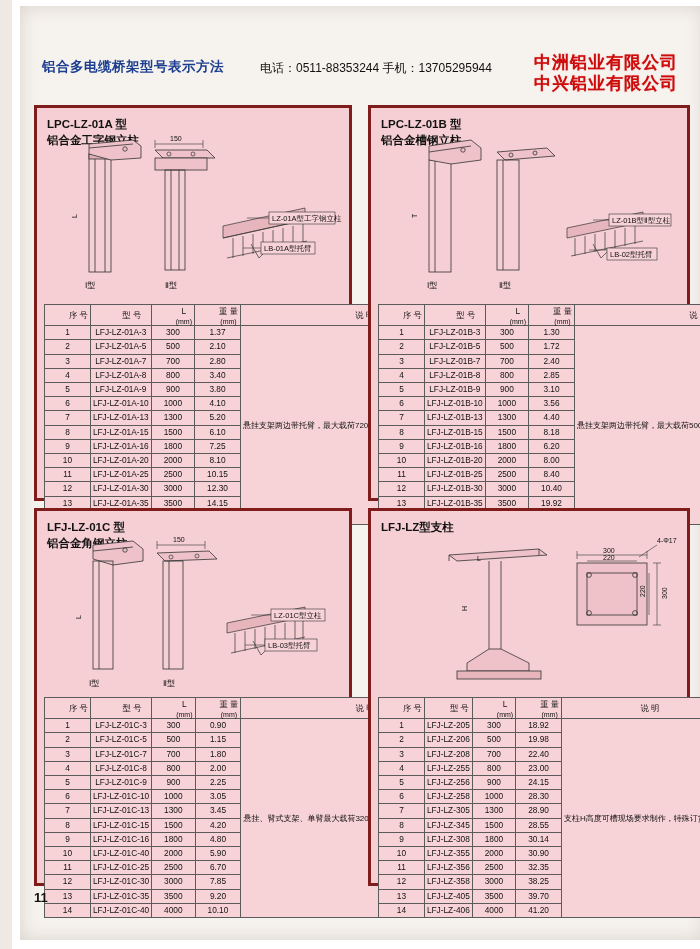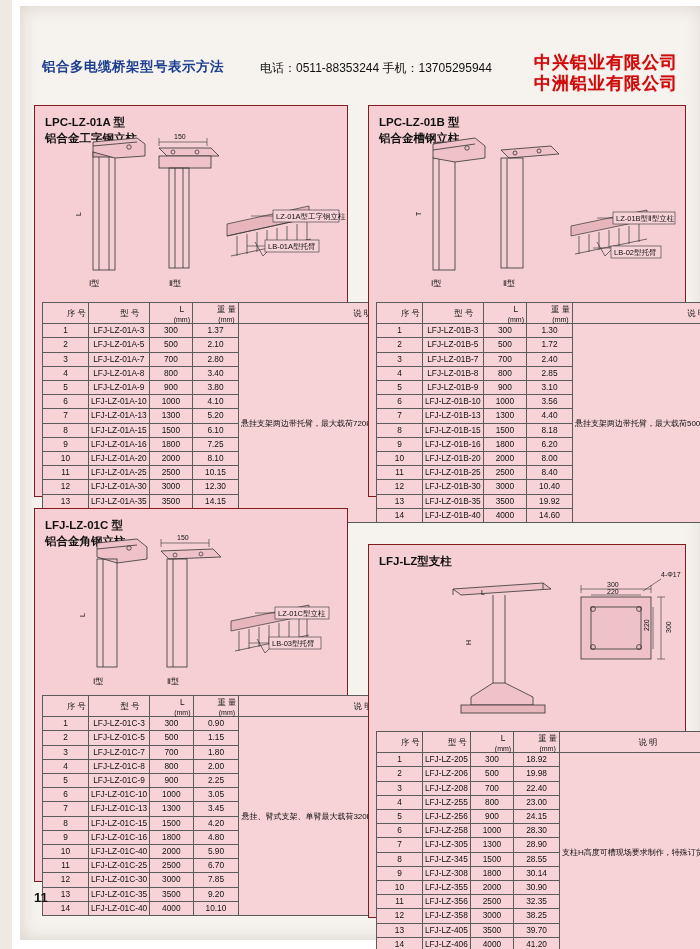--- a/index.html
+++ b/index.html
@@ -37,30 +37,30 @@
     position:absolute;right:6px;top:0px;text-align:right;
   }
   .company div{
     font-size:17px;color:#cf0a0a;font-weight:bold;letter-spacing:1px;
     line-height:21px;
     text-shadow:0 0 1px rgba(200,0,0,.5);
   }
   
   .panel{
     position:absolute;
-    border:1px solid #7f1d1d;
+    border:3px solid #7f1d1d;
     background:#f6cfd4;
   }
   .panel .inner-title{
     position:absolute;left:10px;top:8px;
     font-size:11.5px;color:#111;line-height:16px;font-weight:bold;
   }
   .panel .inner-title .l2{font-weight:bold;}
   .figure{
-    position:absolute;left:0;top:0;width:100%;height:190px;padding-left:6px;
+    position:absolute;left:0;top:0;width:100%;height:190px;
   }
   
   table.spec{
     border-collapse:collapse;
     position:absolute;
     background:#f7d2d7;
     font-size:8.3px;
     color:#111;
   }
   table.spec th, table.spec td{
@@ -100,22 +100,22 @@
 </head>
 <body>
 
 <div class="page">
   <div class="paper"></div>
 
   <div class="header">
     <div class="header-left">铝合多电缆桥架型号表示方法</div>
     <div class="header-tel">电话：0511-88353244    手机：13705295944</div>
     <div class="company">
+      <div>中洲铝业有限公司</div>
       <div>中兴铝业有限公司</div>
-      <div>中洲铝业有限公司</div>
     </div>
   </div>
 
   <div class="panel" style="left:22px;top:105px;width:312px;height:390px;">
     <div class="inner-title">
       <div>LPC-LZ-01A 型</div>
       <div class="l2">铝合金工字钢立柱</div>
     </div>
 
     <div class="figure">
@@ -568,21 +568,21 @@
         <tr>
             <td>14</td>
             <td>LFJ-LZ-01C-40</td>
             <td>4000</td>
             <td>10.10</td>
           </tr>
       </tbody>
     </table>
   </div>
 
-  <div class="panel" style="left:356px;top:508px;width:316px;height:372px;margin-top:36px;">
+  <div class="panel" style="left:356px;top:508px;width:316px;height:372px;">
     <div class="inner-title">
       <div>LFJ-LZ型支柱</div>
     </div>
 
     <div class="figure">
       <svg width="316" height="180" viewBox="0 0 316 180">
 
         <g stroke="#333" fill="none" stroke-width="0.8">
 
           <path d="M78 44 L168 38 L176 44 L86 50 Z" fill="#eec2c8"></path>

